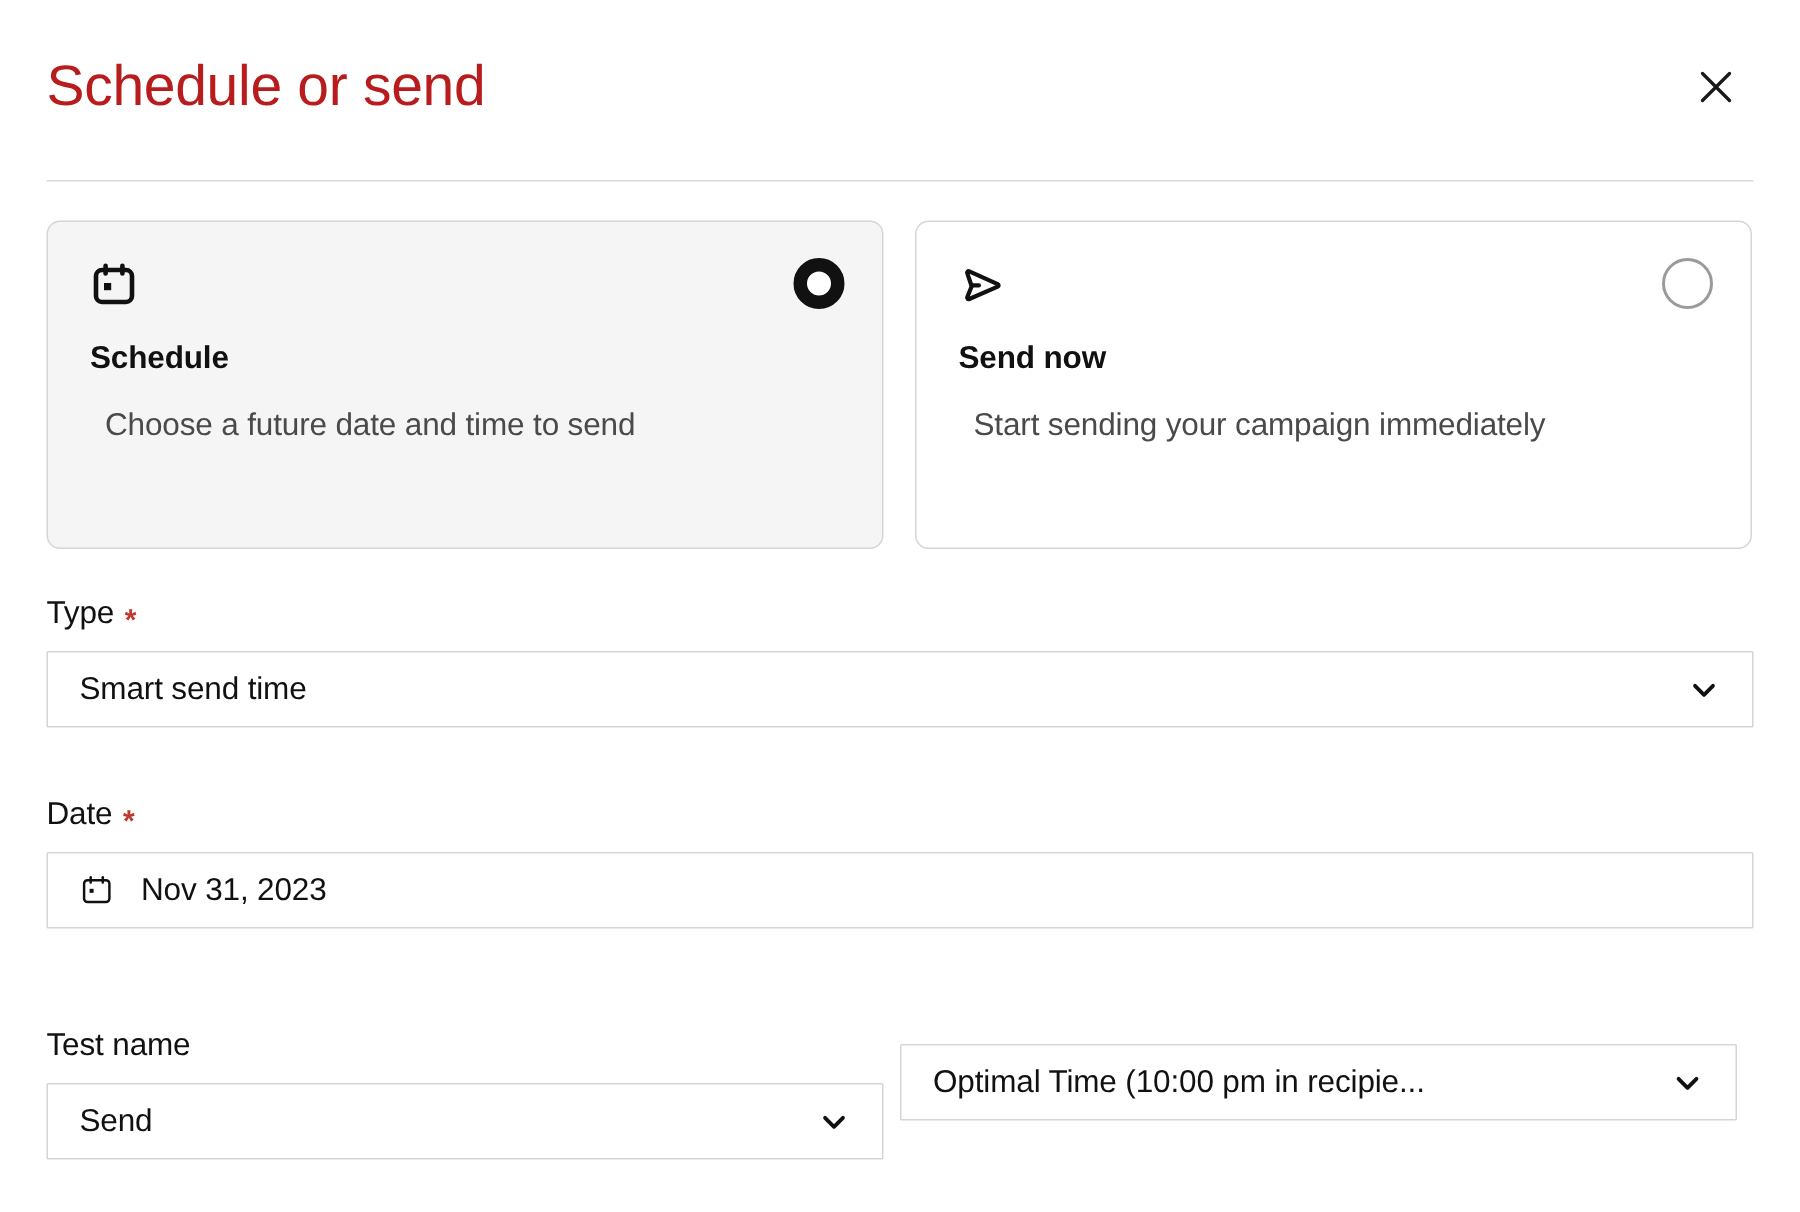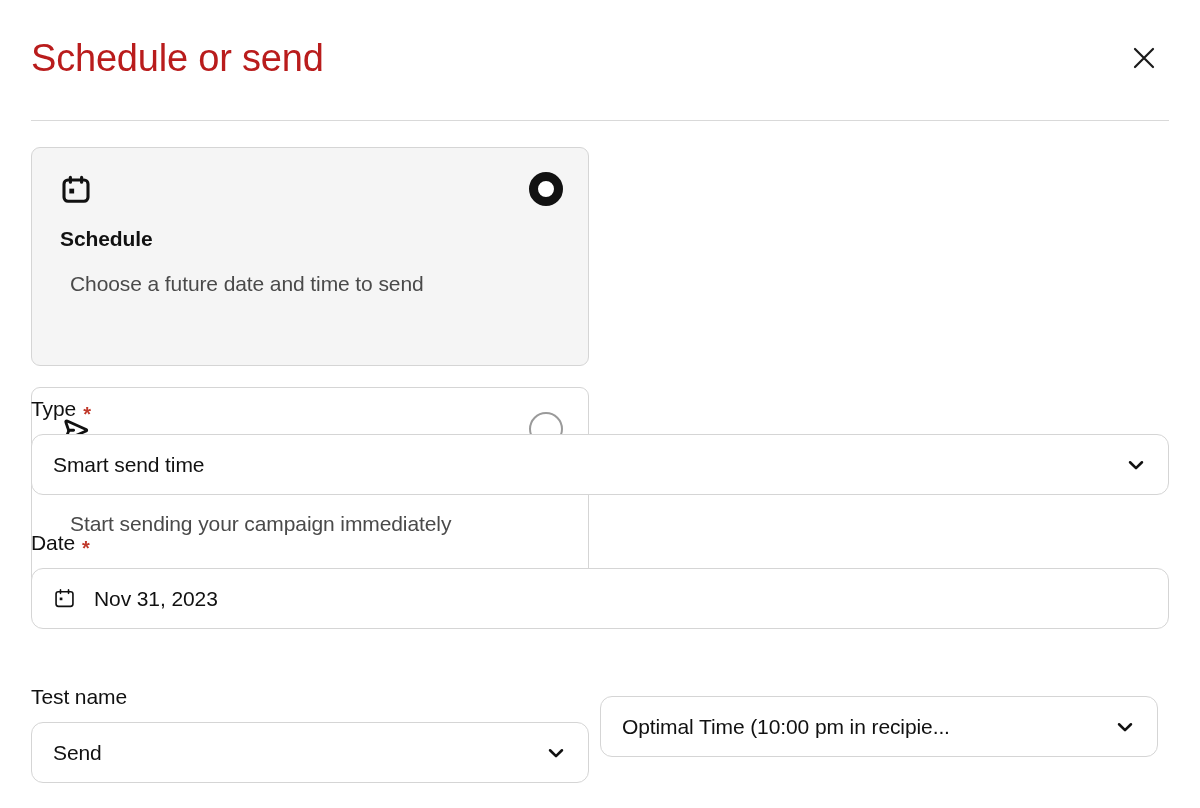--- a/index.html
+++ b/index.html
@@ -63,21 +63,20 @@
   }
 
   
   .option-cards {
     position: absolute;
     left: 31px;
     top: 147px;
     width: 1138px;
     display: flex;
     gap: 21px;
-    flex-direction: column;
   }
   .option-card {
     position: relative;
     width: 558px;
     min-height: 219px;
     border-radius: 9px;
     border: 1px solid #d5d5d5;
     background: #ffffff;
     padding: 26px 28px 26px 28px;
     cursor: pointer;
@@ -147,23 +146,23 @@
     color: #c0392b;
     font-size: 20px;
     line-height: 20px;
     font-weight: 700;
     position: relative;
     top: 2px;
   }
 
   .control {
     margin-top: 12px;
-    height: 61px;
+    height: 51px;
     border: 1px solid #d5d5d5;
-    border-radius: 12px;
+    border-radius: 1px;
     background: #ffffff;
     display: flex;
     align-items: center;
     padding: 0 21px;
     cursor: pointer;
     font-size: 21px;
     color: #111111;
     letter-spacing: -0.1px;
     position: relative;
   }

